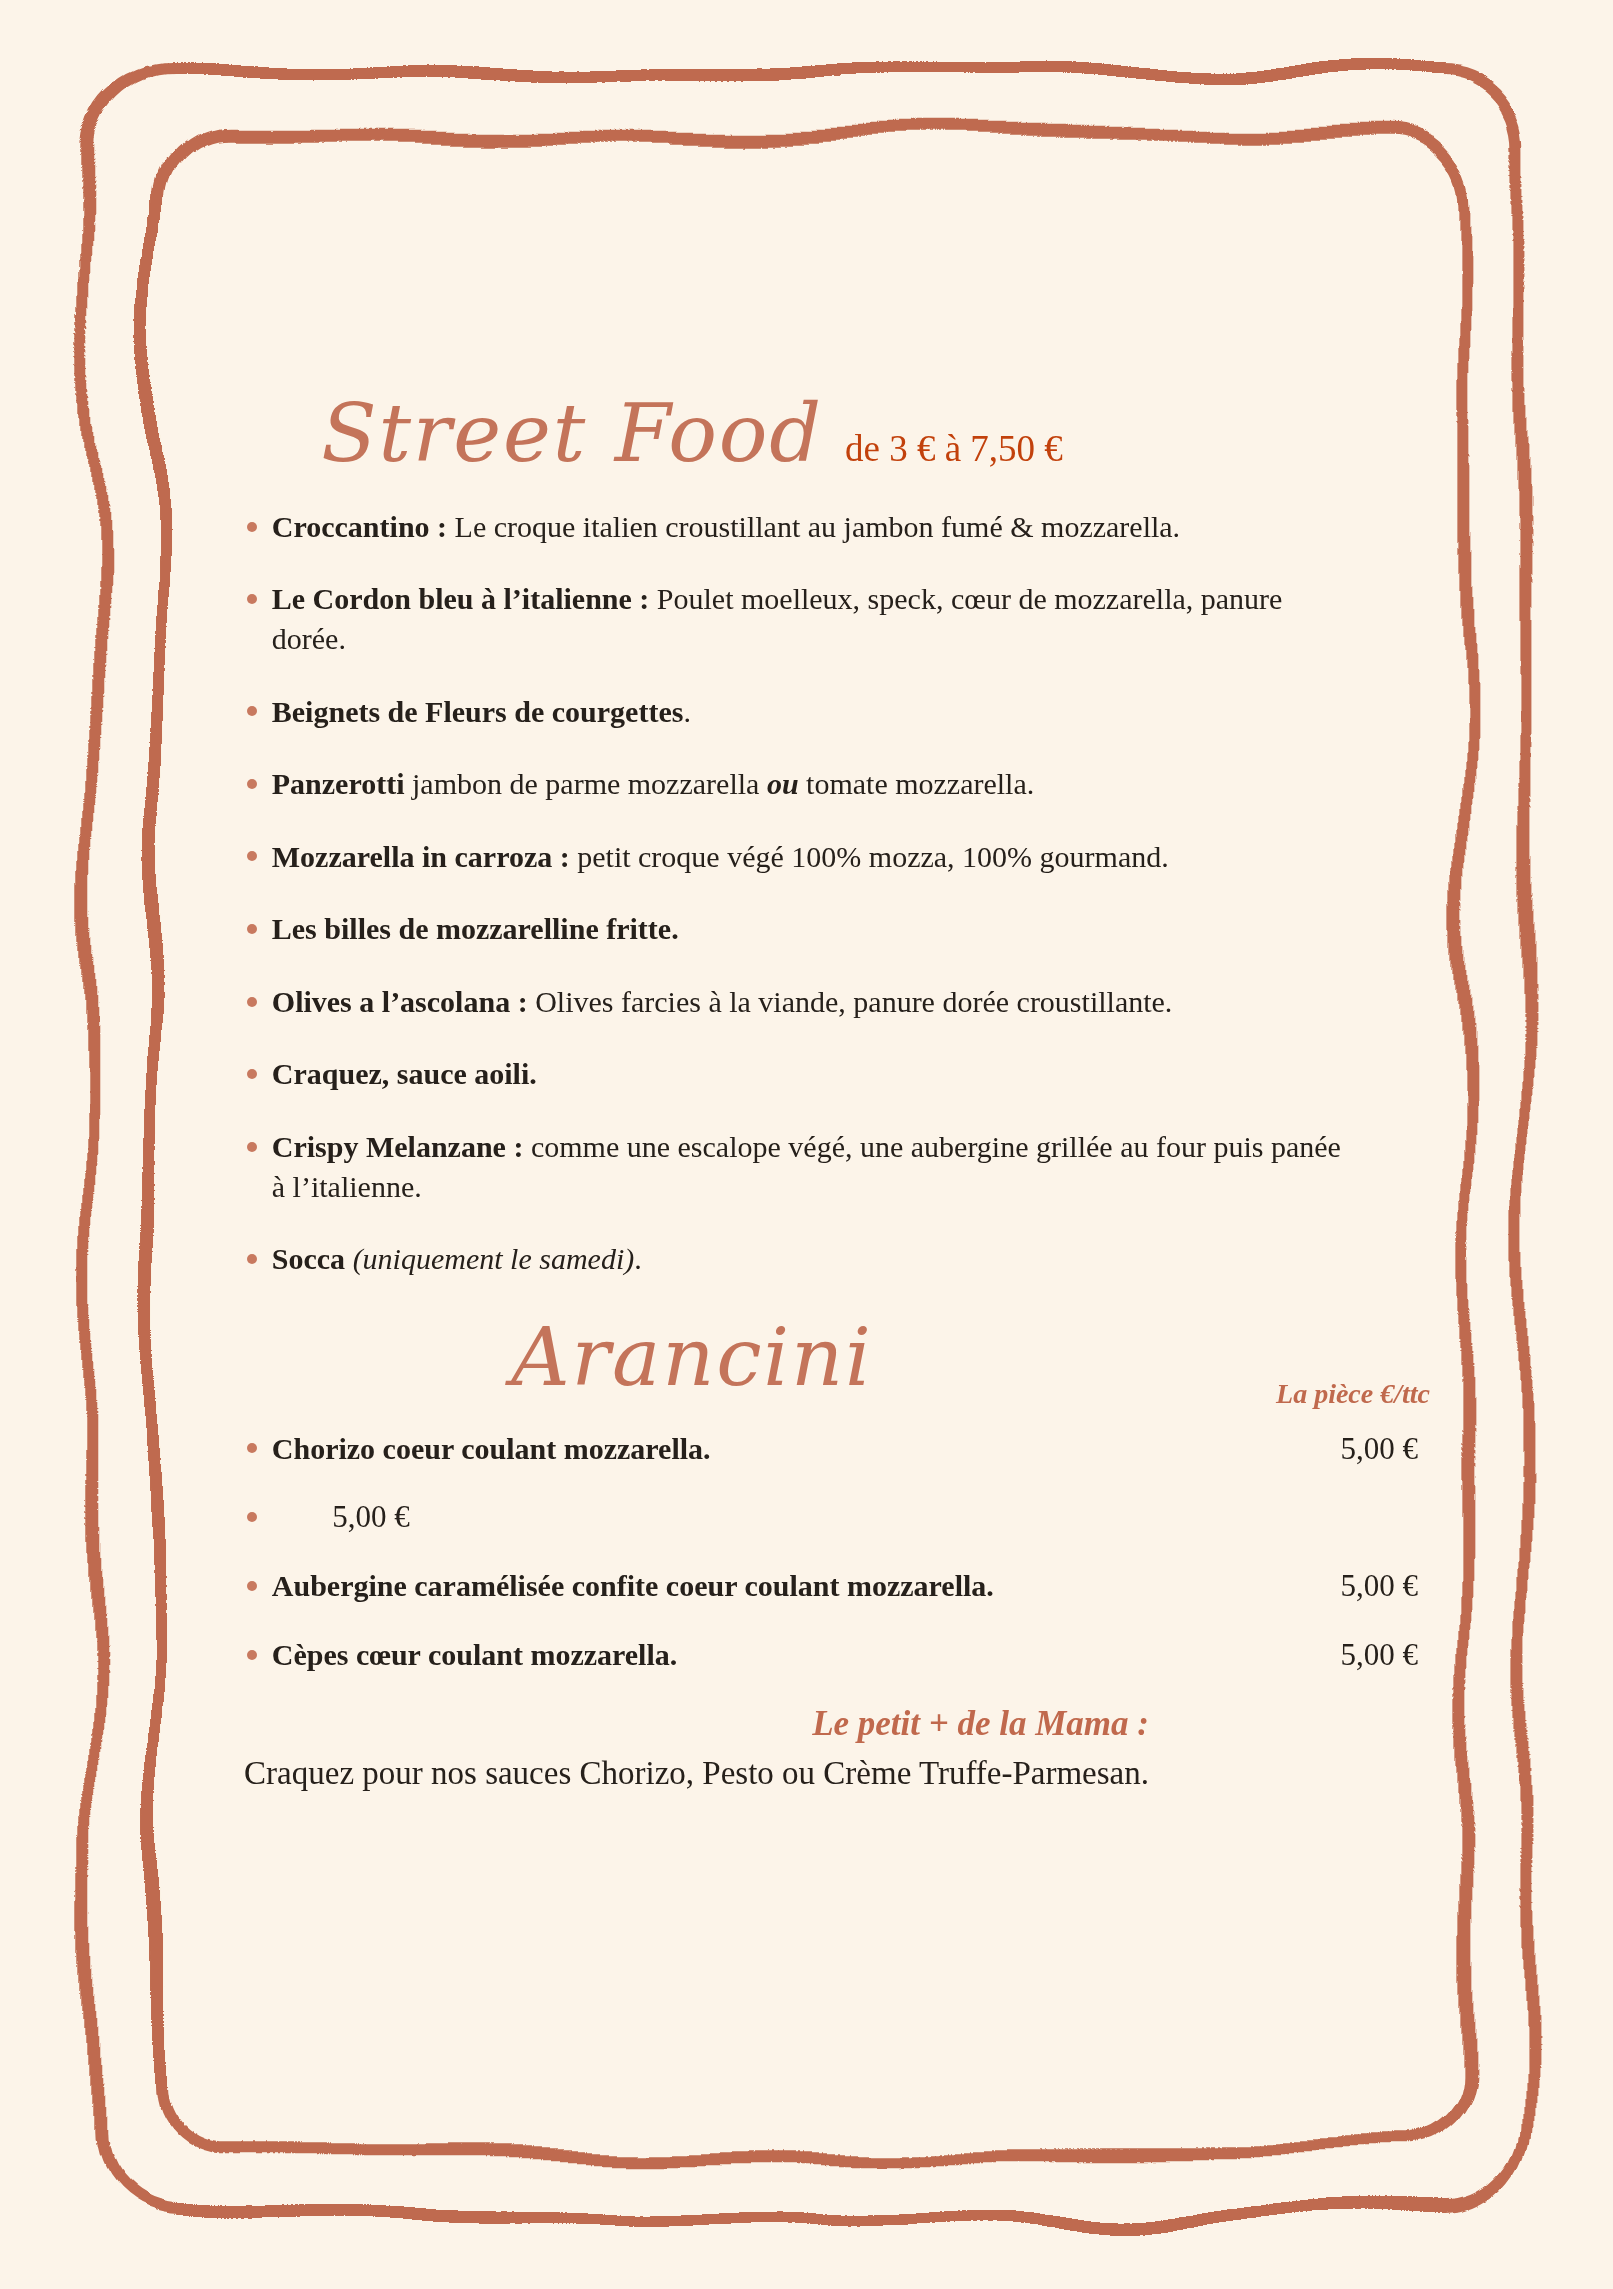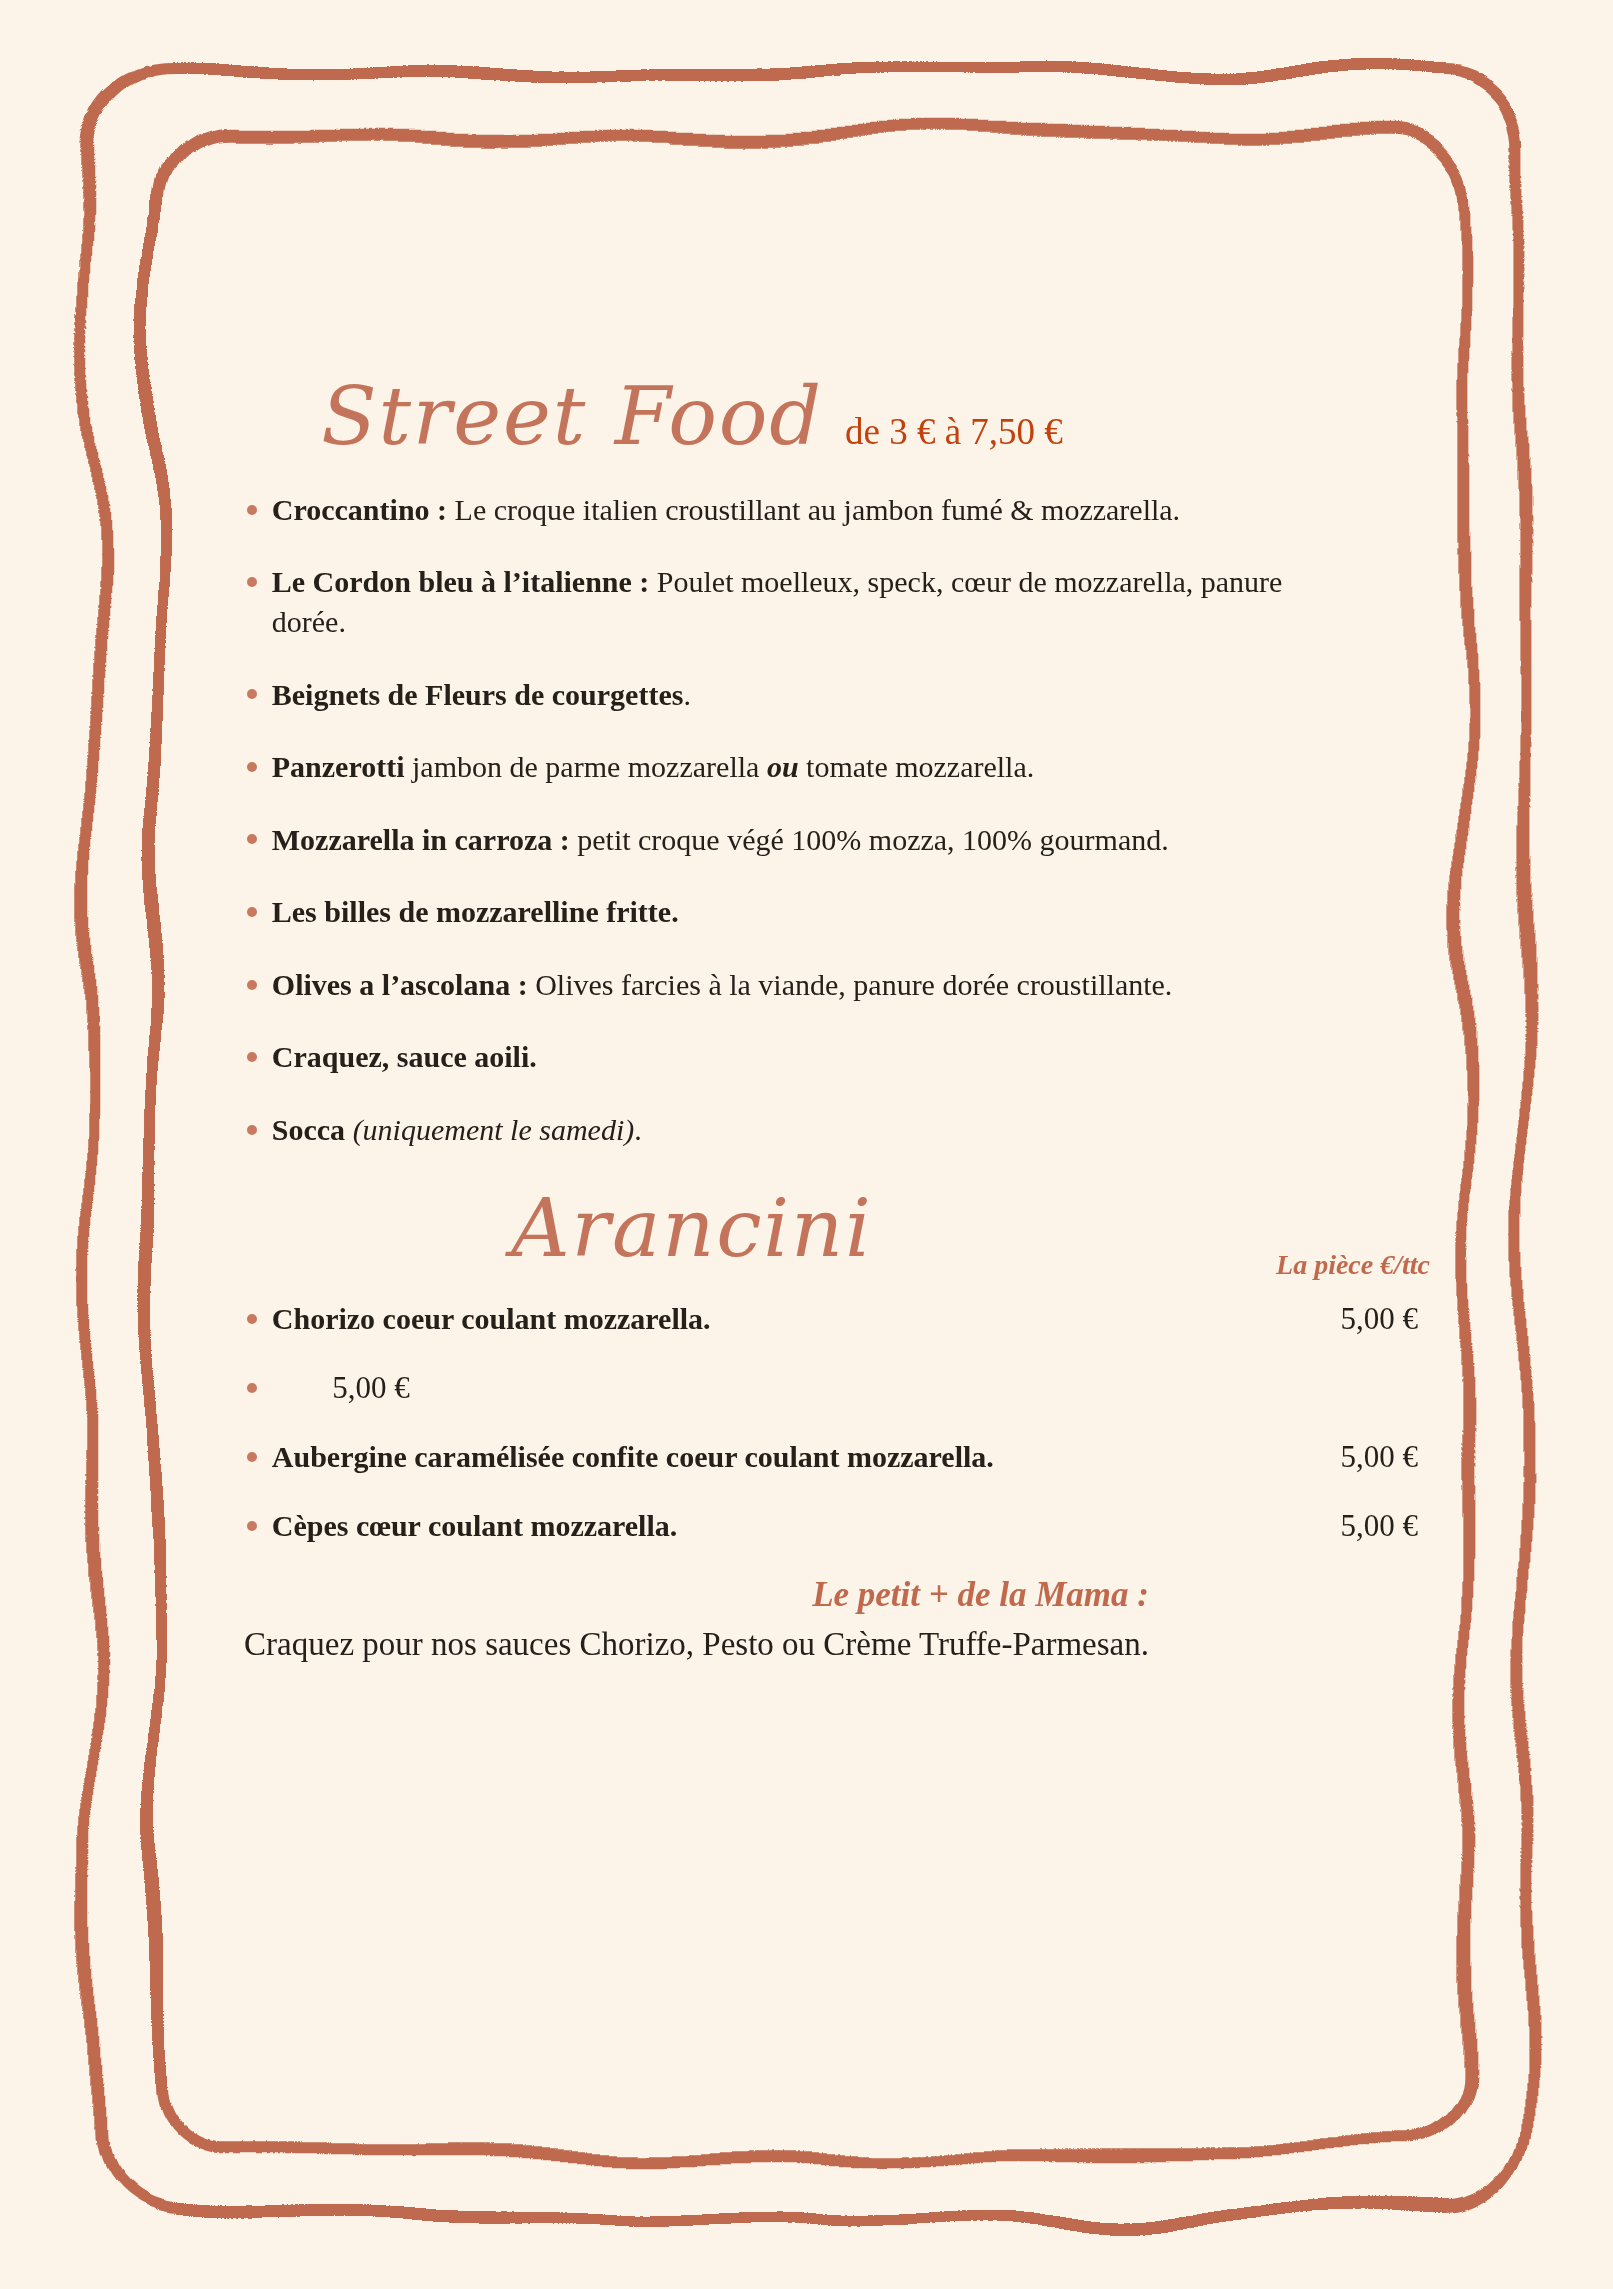--- a/index.html
+++ b/index.html
@@ -5,21 +5,21 @@
   html,body{margin:0;padding:0;background:#fcf4e9;}
   .page{
     position:relative;
     width:1613px;height:2290px;
     background:#fcf4e9;
     font-family:"Liberation Serif",serif;
     color:#26201b;
     overflow:hidden;
   }
   svg.border{position:absolute;top:0;left:0;display:block;}
-  .content{position:absolute;left:235px;top:0;width:1195px;}
+  .content{position:absolute;left:235px;top:17px;width:1195px;}
 
   
   .sf-header{
     margin:371px 0 28px 0;
     width:914px;
     display:flex;justify-content:center;align-items:baseline;gap:22px;
   }
   .script-title{
     font-family:"DejaVu Serif",serif;
     font-style:italic;font-weight:500;
@@ -123,20 +123,24 @@
       <li class="item">
         <span class="bullet"></span>
         <p class="item-text"><strong>Olives a l’ascolana :</strong> <span>Olives farcies à la viande, panure dorée croustillante.</span></p>
       </li>
       <li class="item">
         <span class="bullet"></span>
         <p class="item-text"><strong>Craquez, sauce aoili.</strong></p>
       </li>
       <li class="item">
         <span class="bullet"></span>
+        <p class="item-text"><strong>Crispy Melanzane :</strong> <span>comme une escalope végé, une aubergine grillée au four puis panée à l’italienne.</span></p>
+      </li>
+      <li class="item">
+        <span class="bullet"></span>
         <p class="item-text"><strong>Socca</strong> <span class="note">(uniquement le samedi)</span><span>.</span></p>
       </li>
     </ul>
 
     <header class="ar-header">
       <h2 class="script-title">Arancini</h2>
       <span class="price-col-label">La pièce €/ttc</span>
     </header>
 
     <ul class="arancini-items">

